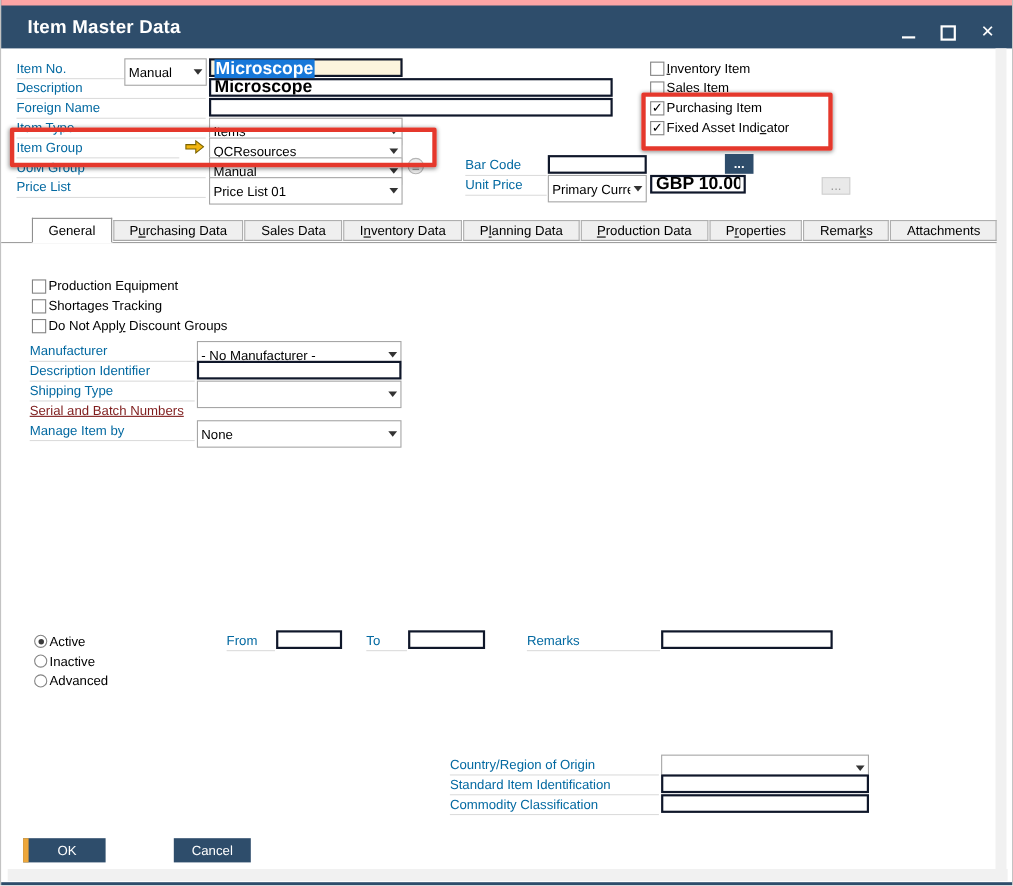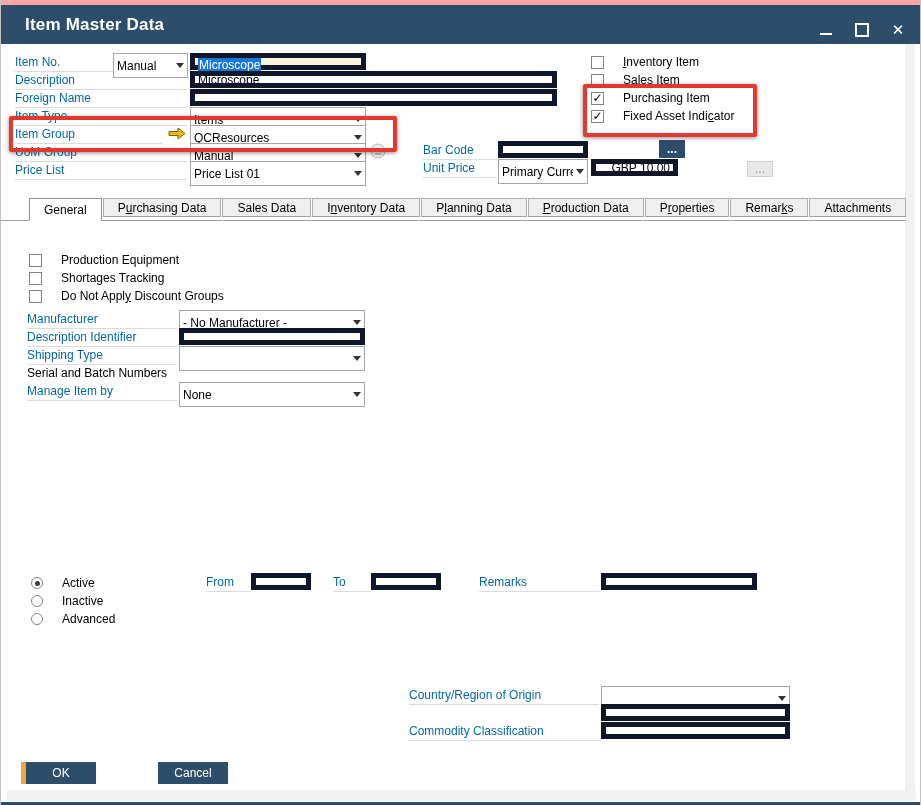--- a/index.html
+++ b/index.html
@@ -10,46 +10,46 @@
             border-top:5px solid #fca5a5;box-sizing:border-box;display:flex;align-items:center;}
   .title{color:#fff;font-size:17px;font-weight:600;margin-left:24px;letter-spacing:.2px;}
   .win-controls{position:absolute;right:14px;top:5px;height:39px;display:flex;align-items:center;gap:20px;}
   .wc{display:inline-flex;align-items:center;justify-content:center;width:16px;height:16px;cursor:pointer;}
   .min-glyph{width:12px;height:2px;background:#fff;margin-top:8px;}
   .max-glyph{width:10px;height:10px;border:2px solid #fff;}
   .close-glyph{color:#fff;font-size:15px;font-weight:700;line-height:16px;}
   
   .flabel{position:absolute;height:16px;font-size:12px;color:#0369a1;border-bottom:1px solid #dcdcdc;
           padding-top:2px;box-sizing:content-box;}
-  .input{position:absolute;height:17px;border:5px solid #0f172a;background:#fff;font-size:12px;
-         font-family:"Liberation Sans","DejaVu Sans",sans-serif;padding:0 3px;box-sizing:border-box;color:#000;}
+  .input{position:absolute;height:17px;border:2px solid #0f172a;background:#fff;font-size:16px;
+         font-family:"Liberation Sans","DejaVu Sans",sans-serif;padding:0 3px;box-sizing:border-box;color:#000;font-weight:bold;}
   .input.right{text-align:right;}
   .cream{background:#fcf4dd;}
   .selection{background:#1778d9;color:#fff;padding:0 1px;}
   .select{position:absolute;height:25px;border:1px solid #a6a6a6;background:#fff;box-sizing:border-box;
           display:flex;align-items:center;font-size:12px;cursor:default;}
   .sel-text{flex:1;padding-left:3px;white-space:nowrap;overflow:hidden;}
   .sel-arrow{width:14px;display:flex;justify-content:center;align-items:center;}
   .sel-arrow::after{content:"";border-left:4px solid transparent;border-right:4px solid transparent;
           border-top:5px solid #333;}
-  .cbrow{position:absolute;display:flex;align-items:center;gap:19px;height:16px;cursor:default;}
+  .cbrow{position:absolute;display:flex;align-items:center;gap:2px;height:16px;cursor:default;}
   .cb{width:13px;height:13px;border:1px solid #848484;background:#fff;display:inline-flex;
       align-items:center;justify-content:center;font-size:12px;line-height:12px;font-weight:700;color:#000;box-sizing:border-box;}
   .cblabel,.rdlabel{font-size:12px;white-space:nowrap;}
   .radio{width:12px;height:12px;border:1px solid #848484;border-radius:50%;background:#fff;
          display:inline-flex;align-items:center;justify-content:center;box-sizing:border-box;}
   .radio .dot{width:5px;height:5px;border-radius:50%;background:#3a3a3a;}
   .hl-box{position:absolute;border:4px solid #e5382c;border-radius:2px;box-shadow:0 1px 4px rgba(0,0,0,.45);
           pointer-events:none;}
   .browse-btn{position:absolute;background:#2e4d6b;color:#fff;font-size:12px;font-weight:700;
           display:flex;align-items:center;justify-content:center;line-height:10px;cursor:pointer;}
   .browse-btn.light{background:#e9e9e9;color:#9a9a9a;border:1px solid #d0d0d0;font-weight:400;}
-  .section-link{position:absolute;font-size:12px;color:#000000;}
-  
-  .tabbar{position:absolute;left:0;top:198px;width:905px;height:23px;display:flex;align-items:flex-start;
+  .section-link{position:absolute;font-size:12px;text-decoration:underline;color:#7f1d1d;}
+  
+  .tabbar{position:absolute;left:0;top:198px;width:905px;height:23px;display:flex;align-items:center;
           padding-left:28px;box-sizing:border-box;border-bottom:1px solid #9f9f9f;}
   .tab{height:19px;background:#efefef;border:1px solid #aeaeae;border-bottom:none;margin-right:1px;
        font-size:12px;display:flex;align-items:center;justify-content:center;padding:0 14px;
        box-sizing:border-box;margin-bottom:-1px;border-bottom:1px solid #9f9f9f;cursor:pointer;white-space:nowrap;}
   .tab.active{height:23px;background:#fff;border:1px solid #8f8f8f;border-bottom:1px solid #fff;font-weight:400;}
   
   .btn{position:absolute;height:22px;background:#2e4d6b;color:#fff;font-size:12px;display:flex;
        align-items:center;justify-content:center;cursor:pointer;box-sizing:border-box;}
   .btn.default{border-left:5px solid #eda73b;}
   .bottom-strip{position:absolute;left:6px;width:909px;top:790px;height:11px;background:#f1f1f1;}
@@ -237,20 +237,21 @@
   <span class="flabel" style="left:332px;top:573px;width:37px;">To</span>
   <input class="input" style="left: 370px; top: 573px; width: 70px;" value="">
   <span class="flabel" style="left:478px;top:573px;width:121px;">Remarks</span>
   <input class="input" style="left: 600px; top: 573px; width: 156px;" value="">
 
   <span class="flabel" style="left:408px;top:686px;width:190px;">Country/Region of Origin</span>
   <div class="select" style="left:600px;top:686px;width:189px;">
     <span class="sel-text"></span>
     <span class="sel-arrow"></span>
   </div>
+  <span class="flabel" style="left:408px;top:704px;width:190px;">Standard Item Identification</span>
   <input class="input" style="left: 600px; top: 704px; width: 189px;" value="">
   <span class="flabel" style="left:408px;top:722px;width:190px;">Commodity Classification</span>
   <input class="input" style="left: 600px; top: 722px; width: 189px;" value="">
 
   <div class="btn default" style="left:20px;top:762px;width:75px;">OK</div>
   <div class="btn" style="left:113px;top:762px;width:70px;margin-left:44px;">Cancel</div>
   <div class="bottom-strip"></div>
   <div class="bottom-border"></div>
 
 </div>

